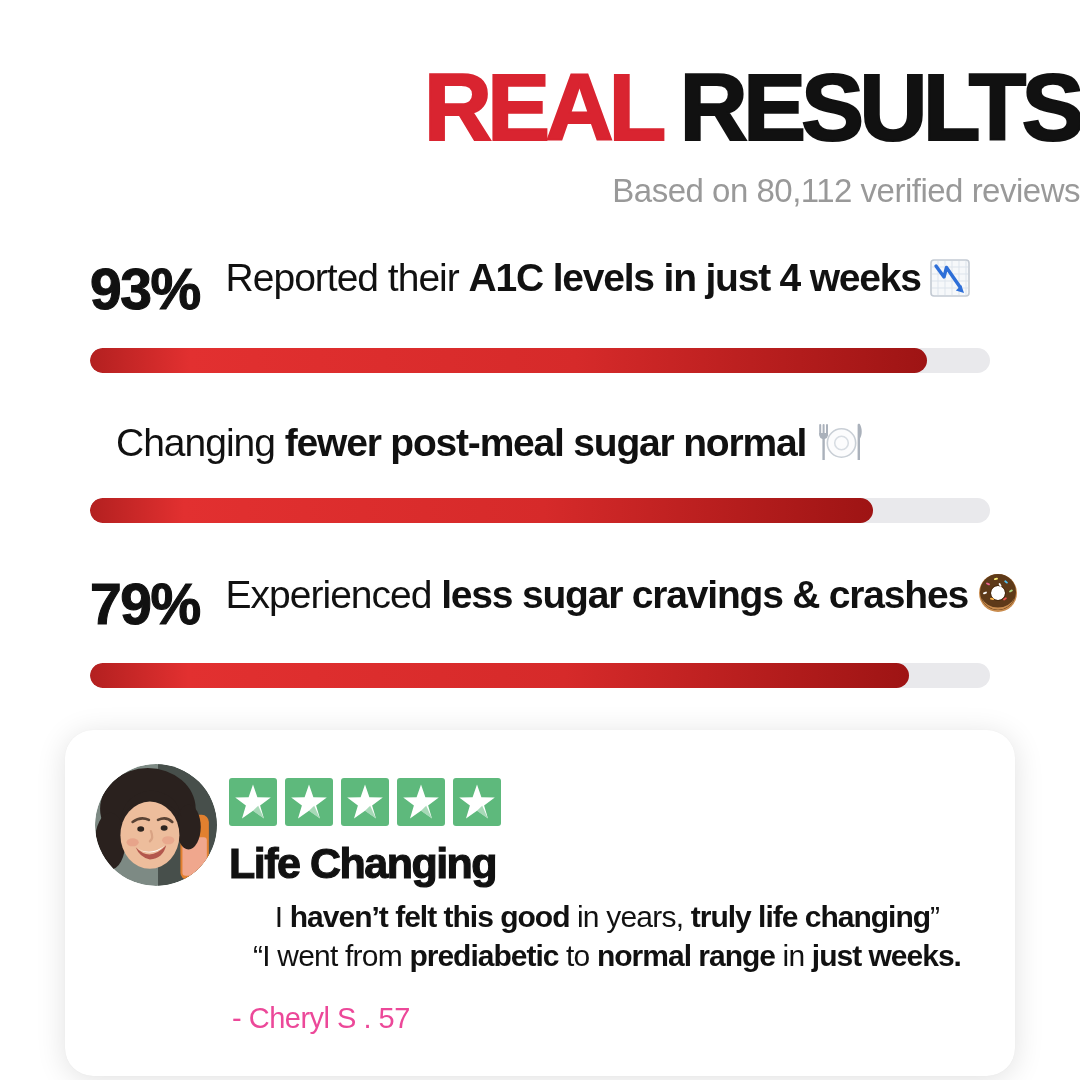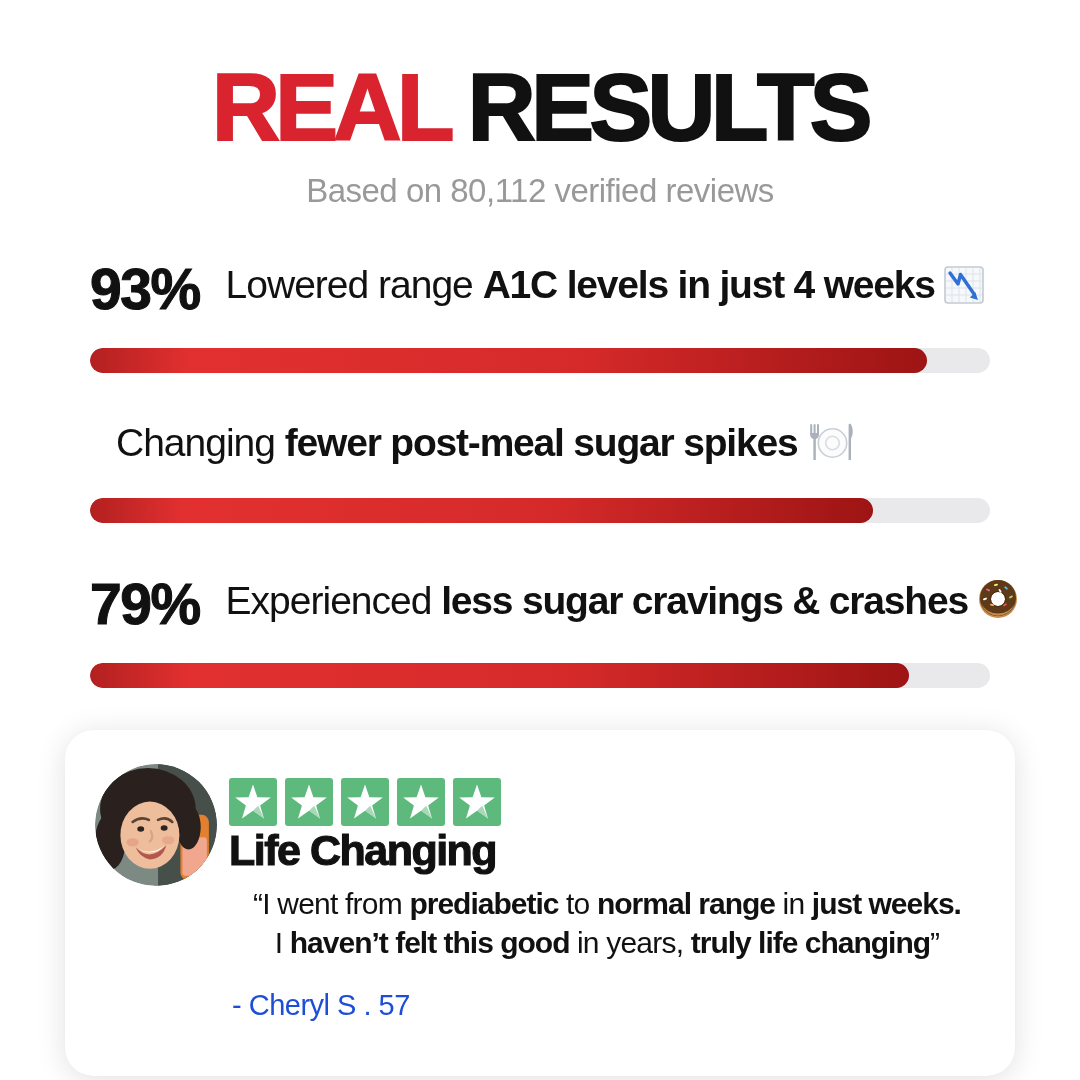--- a/index.html
+++ b/index.html
@@ -3,38 +3,38 @@
 <meta charset="utf-8">
 <style>
   html,body{margin:0;padding:0;}
   body{
     width:1080px;height:1080px;position:relative;overflow:hidden;
     background:#ffffff;
     font-family:"Liberation Sans","DejaVu Sans",sans-serif;
     color:var(--text-black,#111);
   }
   
-  .header{text-align:center;padding-top:60px;}
+  .header{text-align:right;padding-top:60px;}
   .main-title{
     font-size:94px;line-height:1.02;font-weight:bold;
     letter-spacing:-4.5px;margin:0;
     -webkit-text-stroke:2.2px currentColor;
     white-space:nowrap;
   }
   .title-red{color:var(--accent-red,#d92430);}
   .title-black{color:var(--text-black,#111);margin-left:18px;}
   .subtitle{
     margin-top:16px;font-size:33px;letter-spacing:-0.5px;
     color:var(--subtitle-gray,#999);
   }
   
   .stats{width:900px;margin:46px auto 0 auto;}
   .stat-row{margin-bottom:48px;}
   .stat-row:last-child{margin-bottom:42px;}
-  .stat-text{display:flex;align-items:center;white-space:nowrap;}
+  .stat-text{display:flex;align-items:flex-start;white-space:nowrap;}
   .stat-value{
     font-size:57px;font-weight:bold;letter-spacing:-1.5px;
     -webkit-text-stroke:1.1px currentColor;
     flex-shrink:0;
   }
   .stat-desc{
     font-size:39px;letter-spacing:-1px;margin-left:26px;
   }
   .stat-desc .bold{font-weight:bold;letter-spacing:-1.2px;}
   .stat-icon{display:inline-block;vertical-align:-7px;margin-left:8px;}
@@ -63,62 +63,63 @@
   }
   .avatar{
     width:122px;height:122px;border-radius:50%;overflow:hidden;flex-shrink:0;
   }
   .card-right{flex:1;margin-left:12px;min-width:0;}
   .stars{display:flex;gap:8px;margin-top:14px;}
   .star{width:48px;height:48px;display:block;}
   .review-title{
     font-size:43px;font-weight:bold;letter-spacing:-1.5px;
     -webkit-text-stroke:1.1px currentColor;
+    margin-top:13px;
   }
   .quote{
     margin-top:9px;text-align:center;
     font-size:30px;line-height:1.3;letter-spacing:-0.8px;
     white-space:nowrap;
   }
   .quote .b{font-weight:bold;letter-spacing:-1px;}
   .attribution{
-    margin-top:27px;font-size:29px;letter-spacing:-0.5px;color:#1d4ed8;
+    margin-top:27px;font-size:29px;letter-spacing:-0.5px;color:#ec4899;
     padding-left:3px;
   }
 </style>
 </head>
 <body>
 
 <div class="header">
   <h1 class="main-title"><span class="title-red">REAL</span><span class="title-black">RESULTS</span></h1>
   <div class="subtitle">Based on 80,112 verified reviews</div>
 </div>
 
 <div class="stats">
 
   <div class="stat-row">
     <div class="stat-text">
       <span class="stat-value">93%</span>
-      <span class="stat-desc"><span>Lowered range </span><span class="bold">A1C levels in just 4 weeks</span><span class="stat-icon">
+      <span class="stat-desc"><span>Reported their </span><span class="bold">A1C levels in just 4 weeks</span><span class="stat-icon">
           <svg width="42" height="40" viewBox="0 0 42 40">
             <rect x="2" y="2" width="38" height="36" rx="3" fill="#f6f8fa" stroke="#c3cad3" stroke-width="1.6"></rect>
             <path d="M9 3v34 M16 3v34 M23 3v34 M30 3v34 M37 3v34 M3 9h36 M3 16h36 M3 23h36 M3 30h36" stroke="#dde4ec" stroke-width="1" fill="none"></path>
             <path d="M7 8 L15 19 L17.5 9.5 L31 29" fill="none" stroke="#2e6fd8" stroke-width="3.4" stroke-linejoin="round" stroke-linecap="round"></path>
             <path d="M35 35 L26.8 32.6 L32.4 27.2 Z" fill="#2e6fd8"></path>
           </svg>
         </span></span>
     </div>
     <div class="bar">
       <div class="bar-fill" style="width: 93%;"></div>
     </div>
   </div>
 
   <div class="stat-row">
     <div class="stat-text">
-      <span class="stat-desc"><span>Changing </span><span class="bold">fewer post-meal sugar spikes</span><span class="stat-icon">
+      <span class="stat-desc"><span>Changing </span><span class="bold">fewer post-meal sugar normal</span><span class="stat-icon">
           <svg width="50" height="42" viewBox="0 0 50 42">
             <g fill="#aab1bb">
               <rect x="5.2" y="3" width="2" height="11" rx="1"></rect>
               <rect x="8.6" y="3" width="2" height="11" rx="1"></rect>
               <rect x="12" y="3" width="2" height="11" rx="1"></rect>
               <path d="M5.2 12 h8.8 v2.5 a4.4 4.4 0 0 1 -3.2 3.4 v21.1 h-2.4 V17.9 a4.4 4.4 0 0 1 -3.2 -3.4 z"></path>
               <path d="M45.8 3 c2.6 4.6 2.6 10.5 0.2 14.6 l0 21.4 h-2.4 l0 -35.2 c0 -1 1.4 -1.6 2.2 -0.8 z"></path>
             </g>
             <circle cx="27.5" cy="22" r="14.2" fill="#fcfcfd" stroke="#c9cfd6" stroke-width="1.6"></circle>
             <circle cx="27.5" cy="22" r="6.8" fill="none" stroke="#d8dde3" stroke-width="1.6"></circle>
@@ -223,18 +224,18 @@
         <span>
           <svg class="star" viewBox="0 0 48 48">
             <rect width="48" height="48" rx="3" fill="var(--star-green,#5eb97c)"></rect>
             <path d="M24 6.5 L28.4 19.2 L41.8 19.5 L31.1 27.6 L35 40.5 L24 32.8 L13 40.5 L16.9 27.6 L6.2 19.5 L19.6 19.2 Z" fill="#ffffff"></path>
             <polygon points="24,32.8 35,40.5 29.2,27.7" fill="var(--star-green,#5eb97c)" opacity="0.55"></polygon>
           </svg>
         </span>
       </div>
     <div class="review-title">Life Changing</div>
     <div class="quote">
+      <div><span>I </span><span class="b">haven’t felt this good</span><span> in years, </span><span class="b">truly life changing</span><span>”</span></div>
       <div><span>“I went from </span><span class="b">prediabetic</span><span> to </span><span class="b">normal range</span><span> in </span><span class="b">just weeks.</span></div>
-      <div><span>I </span><span class="b">haven’t felt this good</span><span> in years, </span><span class="b">truly life changing</span><span>”</span></div>
     </div>
     <div class="attribution">- Cheryl S . 57</div>
   </div>
 </div>
 
 </body></html>

